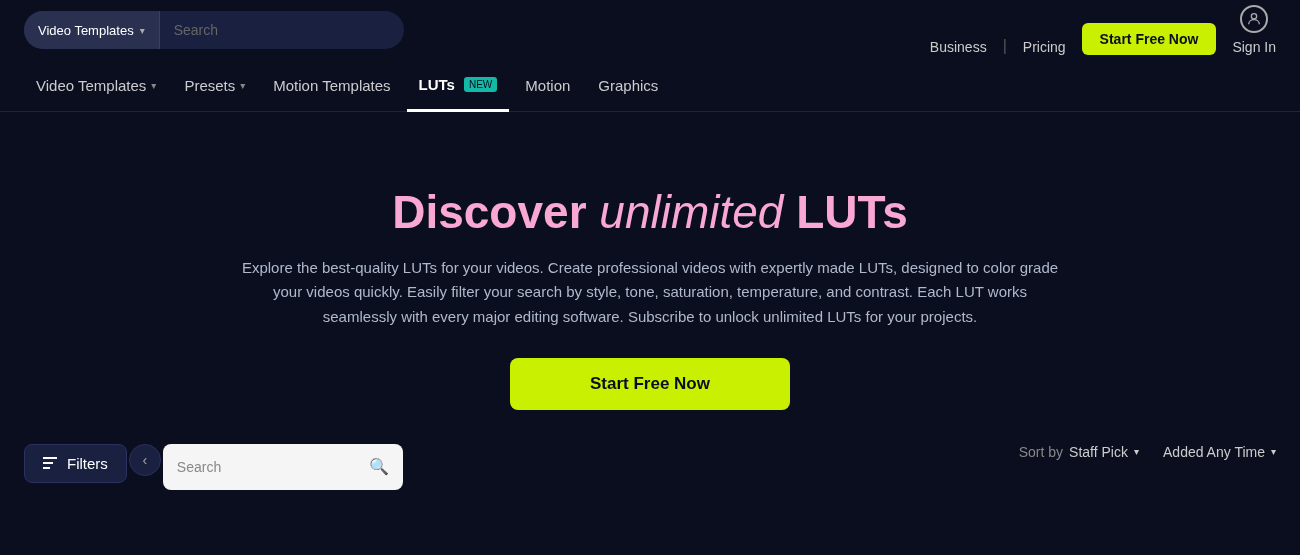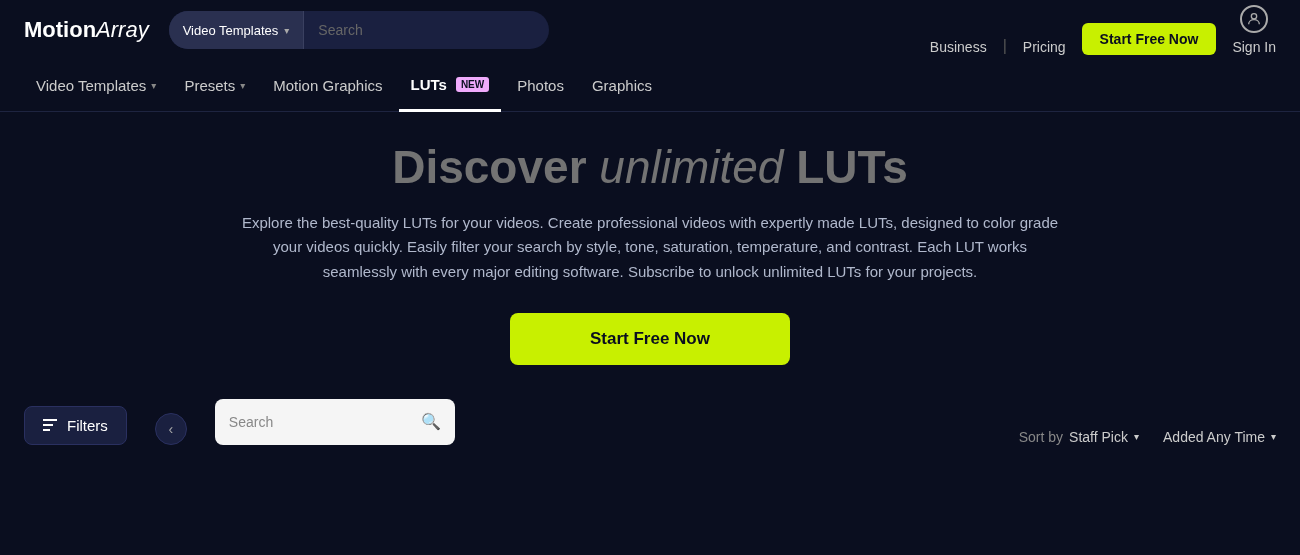--- a/index.html
+++ b/index.html
@@ -139,45 +139,46 @@
       white-space: nowrap;
       position: relative;
     }
     .nav-item.active {
       color: #fff;
       font-weight: 600;
       border-bottom: 3px solid #fff;
     }
     .nav-item .chevron { font-size: 10px; color: #888; }
     .new-badge {
-      background: #f0abfc;
+      background: #14b8a6;
       color: #0a0e1f;
       font-size: 10px;
-      font-weight: 700;
+      font-weight: 400;
       padding: 2px 5px;
       border-radius: 3px;
       margin-left: 4px;
     }
 
     
     .hero {
       display: flex;
       flex-direction: column;
       align-items: center;
       justify-content: center;
       padding: 30px 24px 20px;
       text-align: center;
       background-color: #0a0e1f;
     }
     .hero-title {
       font-size: 46px;
       font-weight: 800;
-      color: #737373;
+      color: #f9a8d4;
       line-height: 1.1;
       margin-bottom: 18px;
+      margin-top: 45px;
     }
     .hero-title em {
       font-style: italic;
       font-weight: 400;
     }
     .hero-desc {
       font-size: 15px;
       color: #b0b8cc;
       max-width: 820px;
       line-height: 1.65;
@@ -190,24 +191,24 @@
       font-size: 17px;
       border: none;
       border-radius: 8px;
       padding: 16px 80px;
       cursor: pointer;
     }
 
     
     .filters-bar {
       display: flex;
-      align-items: flex-end;
+      align-items: flex-start;
       padding: 14px 24px;
       background-color: #0a0e1f;
-      gap: 28px;
+      gap: 2px;
     }
     .filters-btn {
       display: flex;
       align-items: center;
       gap: 10px;
       background: #1a2040;
       border: 1px solid #2a3060;
       border-radius: 8px;
       padding: 10px 18px;
       color: #fff;
@@ -278,23 +279,20 @@
       color: #ccc;
       cursor: pointer;
     }
     .sort-dropdown .label-muted { color: #888; }
     .sort-dropdown .chevron-down { font-size: 10px; }
   </style>
 </head>
 <body>
 
 <div class="top-bar">
-  <div class="logo">
-    <span>Motion</span><em>Array</em>
-  </div>
 
   <div class="search-wrapper">
     <div class="search-dropdown">
       <span>Video Templates</span>
       <span class="chevron">▾</span>
     </div>
     <input class="search-input-field" type="text" placeholder="Search" style="">
   </div>
 
   <div class="top-bar-right">
@@ -317,28 +315,28 @@
 <nav class="nav-bar">
   <div class="nav-item">
     <span>Video Templates</span>
     <span class="chevron">▾</span>
   </div>
   <div class="nav-item">
     <span>Presets</span>
     <span class="chevron">▾</span>
   </div>
   <div class="nav-item">
-    <span>Motion Graphics</span>
+    <span>Motion Templates</span>
   </div>
   <div class="nav-item active">
     <span>LUTs</span>
     <span class="new-badge">NEW</span>
   </div>
   <div class="nav-item">
-    <span>Photos</span>
+    <span>Motion</span>
   </div>
   <div class="nav-item">
     <span>Graphics</span>
   </div>
 </nav>
 
 <section class="hero">
   <h1 class="hero-title">
     <span>Discover </span><em>unlimited</em><span> LUTs</span>
   </h1>

